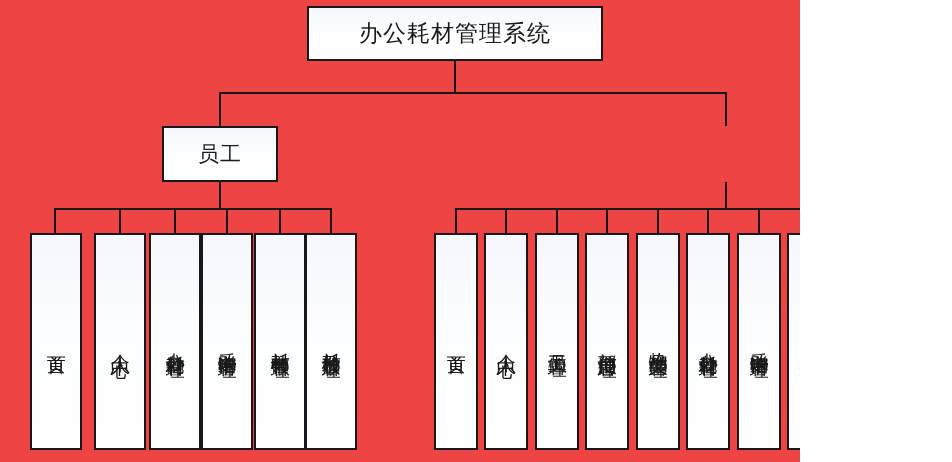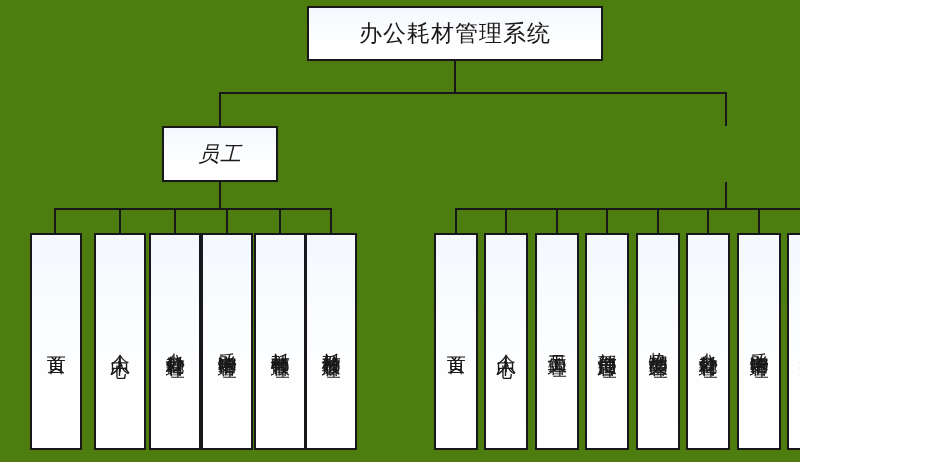--- a/index.html
+++ b/index.html
@@ -8,21 +8,21 @@
     background: #ffffff;
   }
   body {
     font-family: "Liberation Serif", "DejaVu Serif", serif;
     color: #1a1a1a;
   }
   #diagram {
     position: relative;
     width: 800px;
     height: 462px;
-    background: #4d7c0f;
+    background: #ef4444;
     overflow: hidden;
   }
   .node {
     position: absolute;
     box-sizing: border-box;
     border: 2px solid #17171c;
     background: linear-gradient(180deg, #f4f8fd 0%, #fdfeff 55%, #ffffff 100%);
     display: flex;
     align-items: center;
     justify-content: center;
@@ -62,21 +62,21 @@
 
   <div class="node node-root" style="left:307px; top:6px; width:296px; height:55px;">
     <span>办公耗材管理系统</span>
   </div>
 
   <div class="conn conn-v" style="left:454px; top:61px; width:2px; height:32px;"></div>
   <div class="conn conn-h" style="left:219px; top:92px; width:508px; height:2px;"></div>
   <div class="conn conn-v" style="left:219px; top:92px; width:2px; height:34px;"></div>
   <div class="conn conn-v" style="left:725px; top:92px; width:2px; height:34px;"></div>
 
-  <div class="node node-branch" style="left:162px; top:126px; width:116px; height:56px;font-style:italic;">
+  <div class="node node-branch" style="left:162px; top:126px; width:116px; height:56px;">
     <span>员工</span>
   </div>
 
 
   <div class="conn conn-v" style="left:219px; top:182px; width:2px; height:27px;"></div>
   <div class="conn conn-h" style="left:54px; top:208px; width:277px; height:2px;"></div>
 
   <div class="conn conn-v" style="left:54px; top:208px; width:2px; height:25px;"></div>
   <div class="conn conn-v" style="left:119px; top:208px; width:2px; height:25px;"></div>
   <div class="conn conn-v" style="left:174px; top:208px; width:2px; height:25px;"></div>

